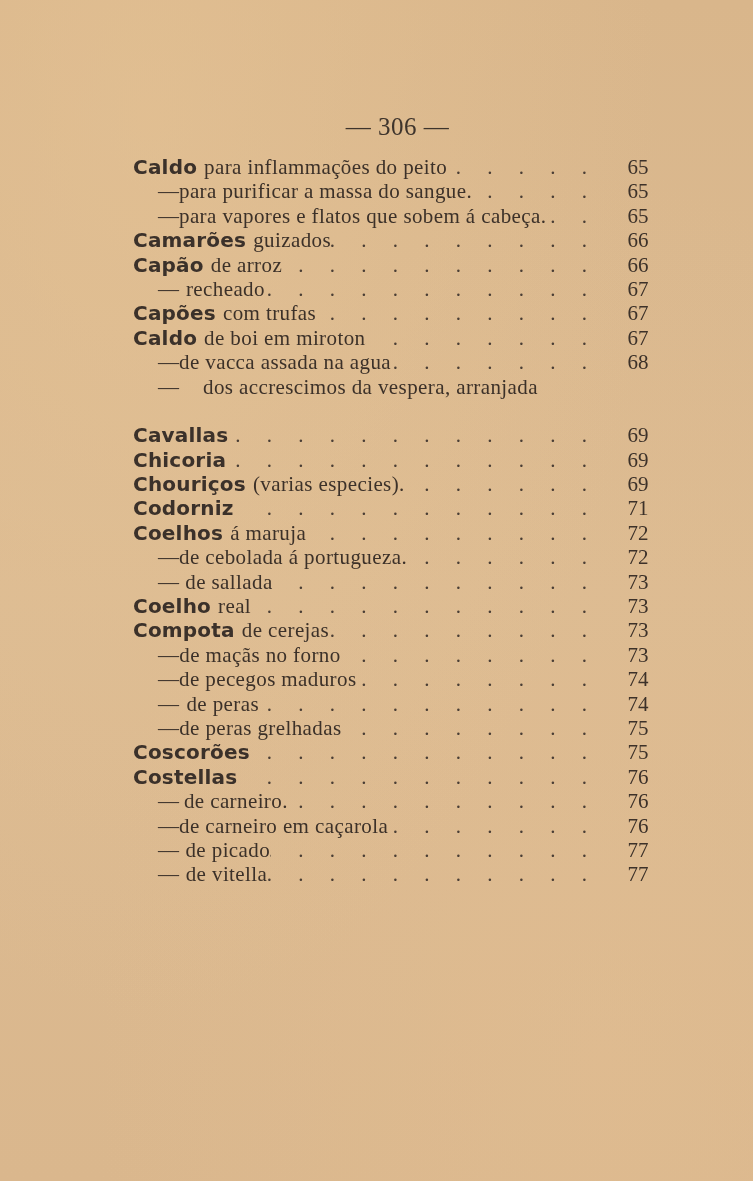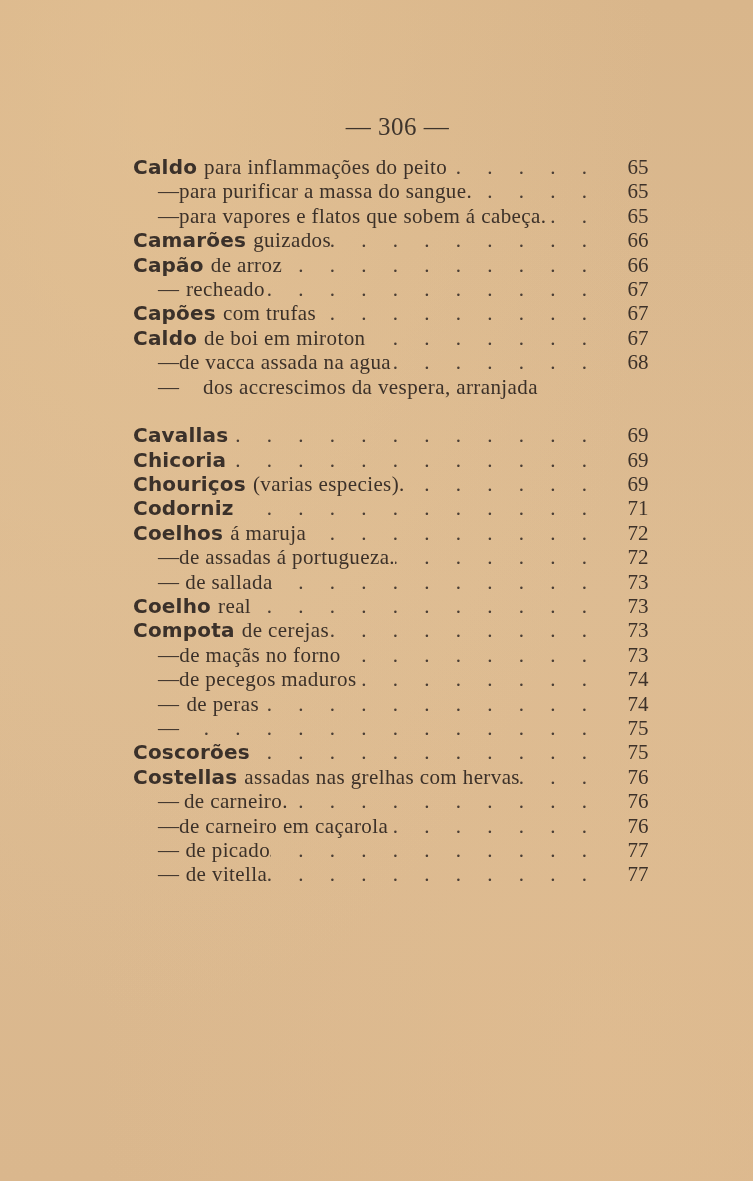--- a/index.html
+++ b/index.html
@@ -203,21 +203,21 @@
         <span class="pageref">71</span>
       </li>
       <li class="entry">
         <span class="head">Coelhos</span>
         <span class="text">á maruja</span>
         <span class="leader"></span>
         <span class="pageref">72</span>
       </li>
       <li class="entry">
         <span class="dash">—</span>
-        <span class="text">de assadas á portugueza.</span>
+        <span class="text">de cebolada á portugueza.</span>
         <span class="leader"></span>
         <span class="pageref">72</span>
       </li>
       <li class="entry">
         <span class="dash">—</span>
         <span class="text">de sallada</span>
         <span class="leader"></span>
         <span class="pageref">73</span>
       </li>
       <li class="entry">
@@ -245,32 +245,32 @@
         <span class="pageref">74</span>
       </li>
       <li class="entry">
         <span class="dash">—</span>
         <span class="text">de peras</span>
         <span class="leader"></span>
         <span class="pageref">74</span>
       </li>
       <li class="entry">
         <span class="dash">—</span>
+        <span class="text">de peras grelhadas</span>
         <span class="leader"></span>
         <span class="pageref">75</span>
       </li>
       <li class="entry">
         <span class="head">Coscorões</span>
         <span class="text"></span>
         <span class="leader"></span>
         <span class="pageref">75</span>
       </li>
       <li class="entry">
         <span class="head">Costellas</span>
-        <span class="text">assadas nas grelhas com hervas</span>
         <span class="leader"></span>
         <span class="pageref">76</span>
       </li>
       <li class="entry">
         <span class="dash">—</span>
         <span class="text">de carneiro.</span>
         <span class="leader"></span>
         <span class="pageref">76</span>
       </li>
       <li class="entry">

